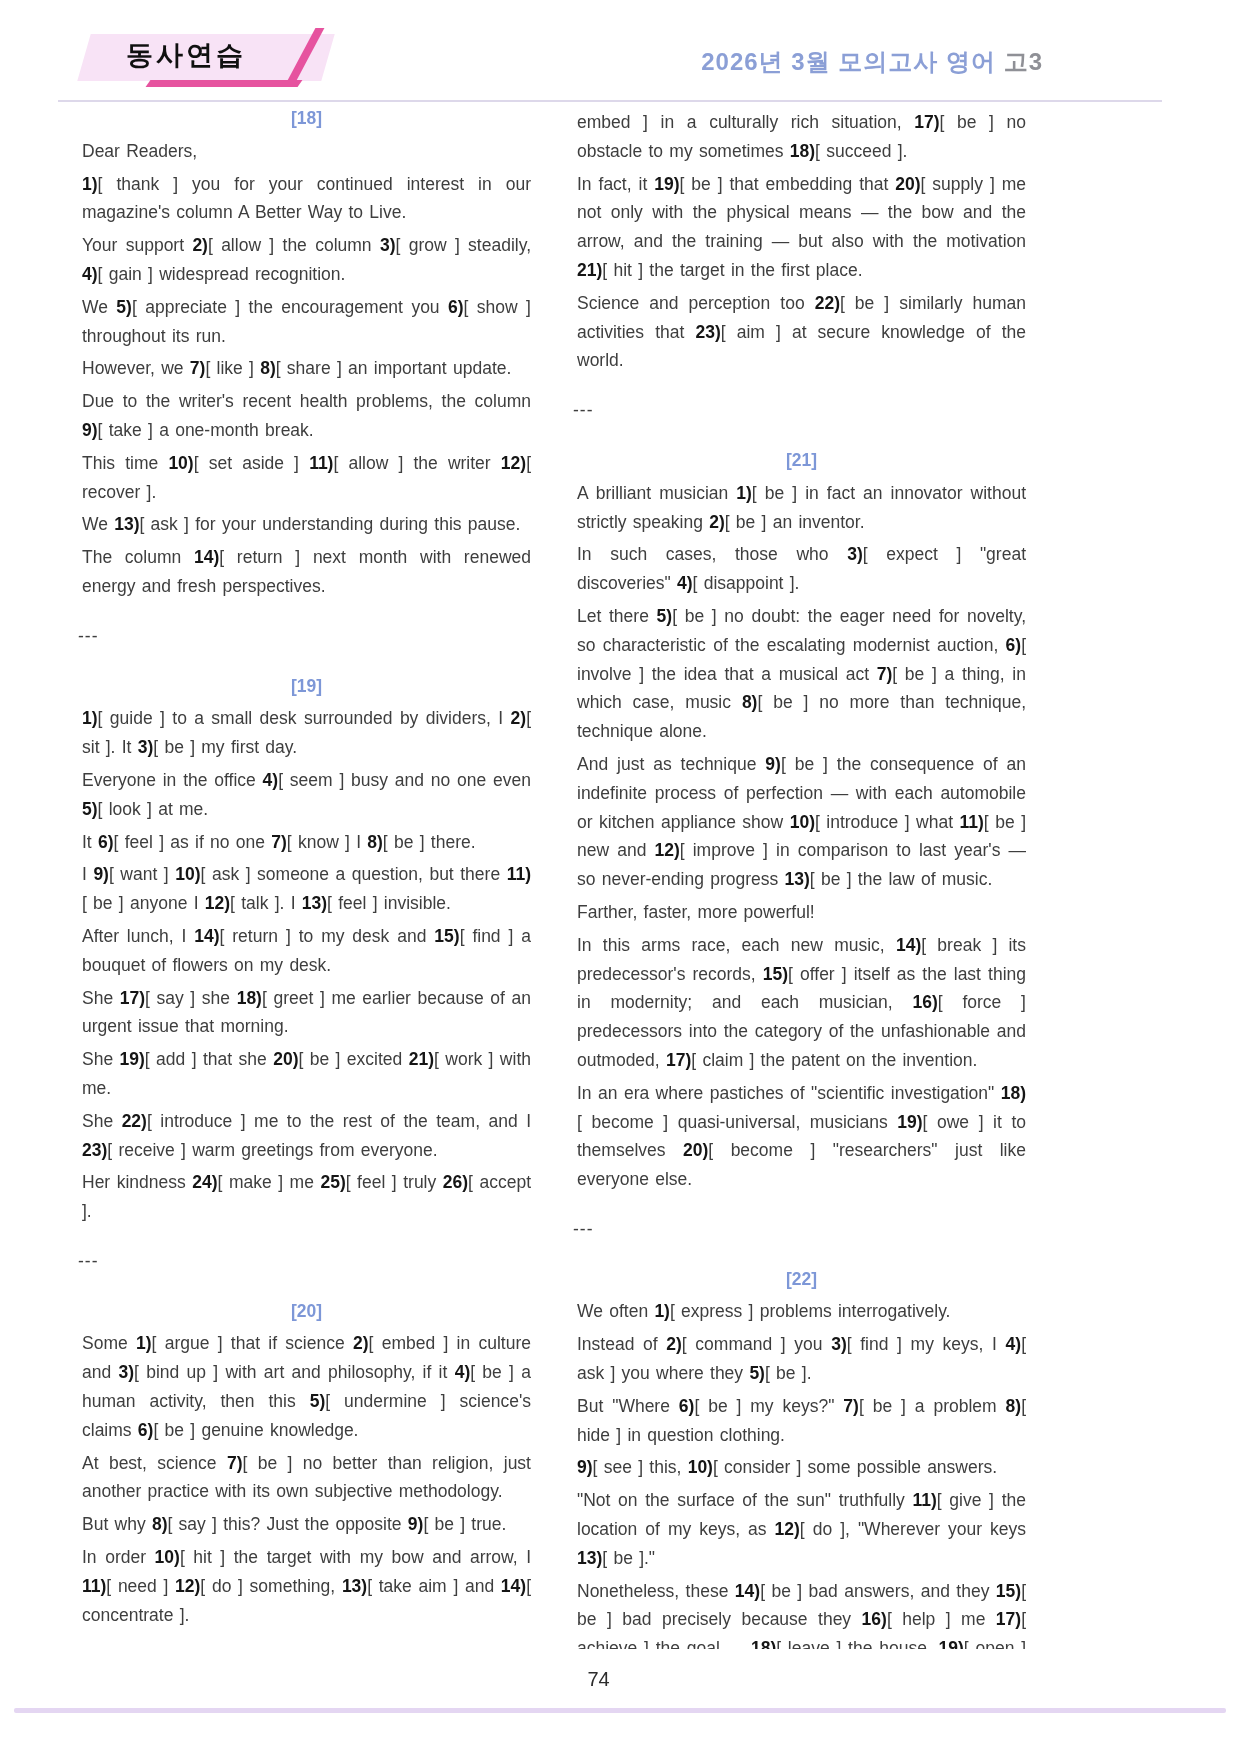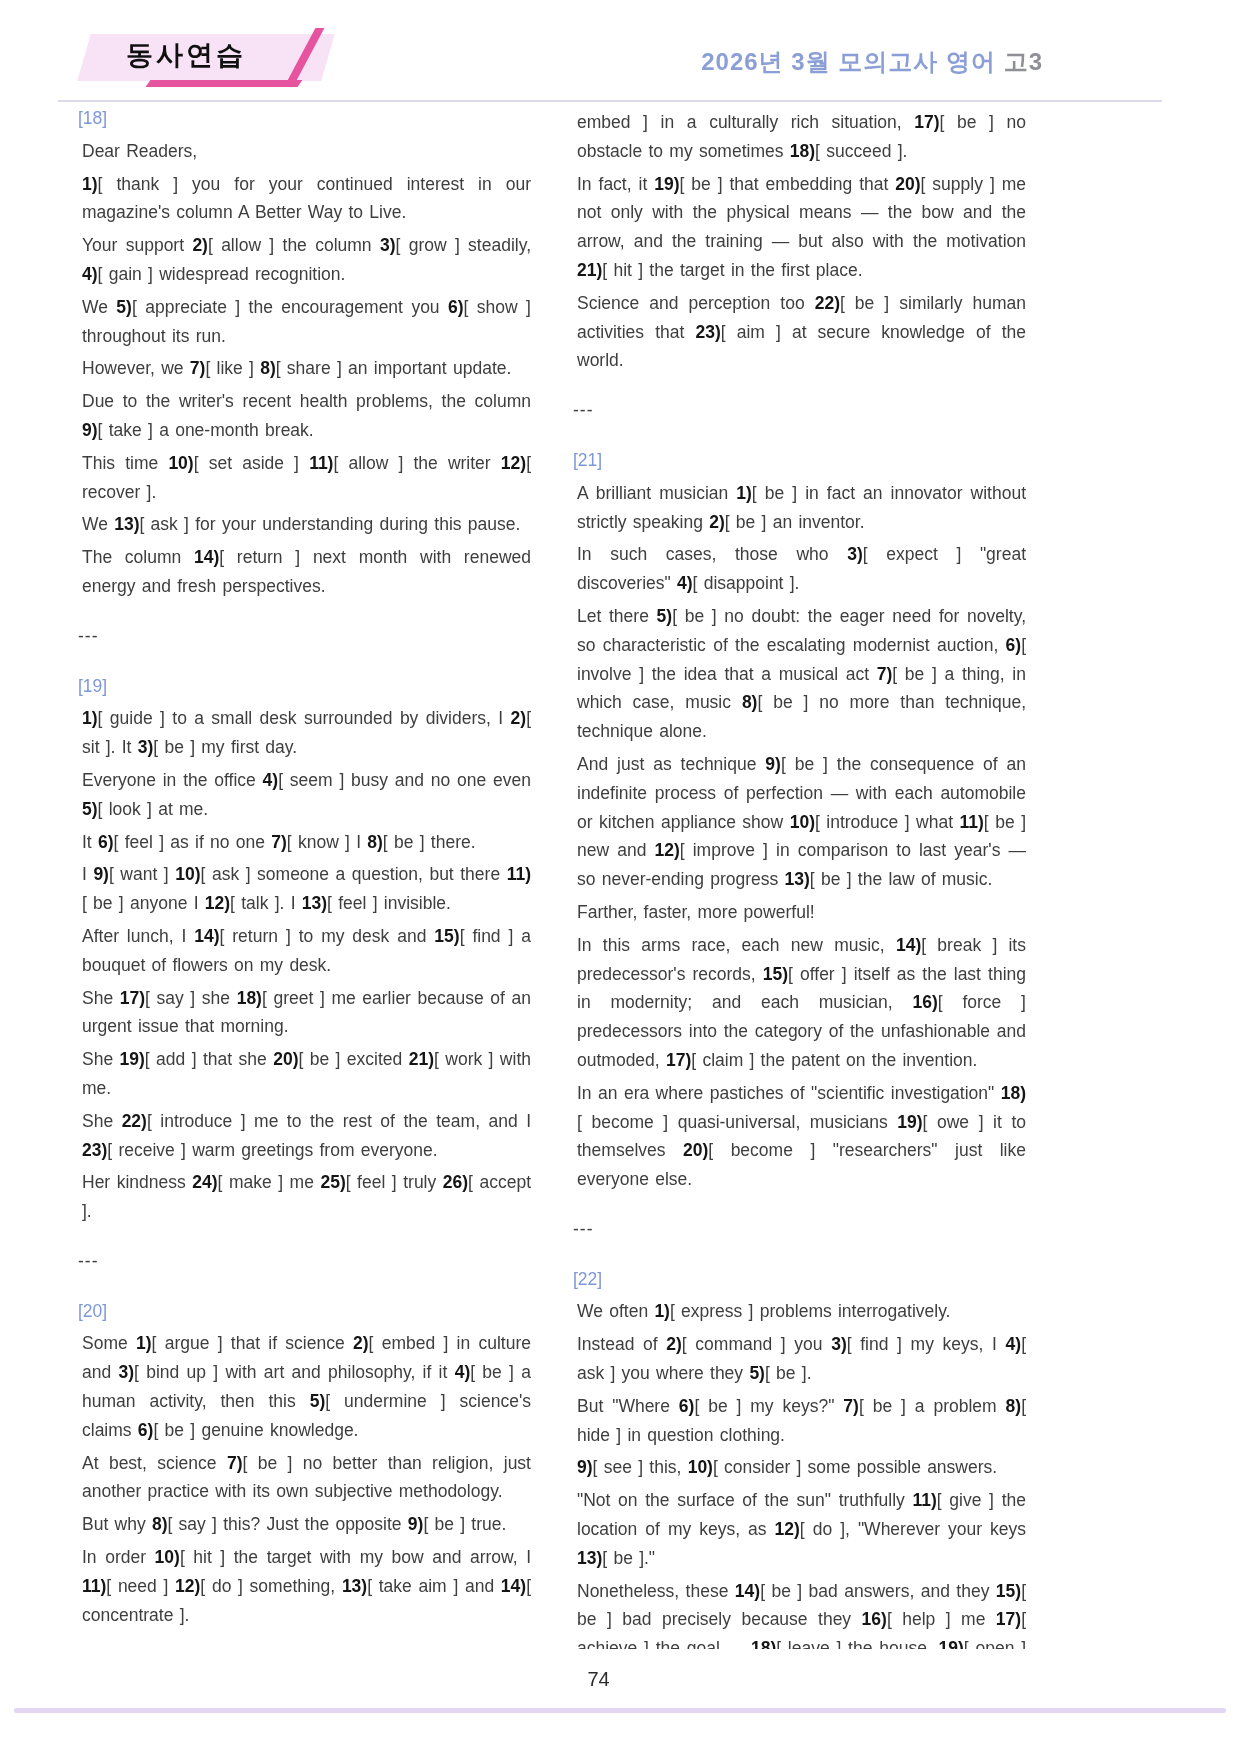--- a/index.html
+++ b/index.html
@@ -42,21 +42,21 @@
   
   .content {
     position:absolute; left:78px; top:104px; width:952px; height:1545px;
     display:flex; gap:38px;
   }
   .column {
     width:457px; height:1545px; overflow:hidden;
     font-size:17.5px; line-height:28.8px; text-align:justify;
     color:var(--body-text,#3e3e3e); word-spacing:0.08em;
   }
-  .sec-label { font-weight:normal; color:var(--section-label-blue,#7d97d7); text-align:left; }
+  .sec-label { font-weight:bold; color:var(--section-label-blue,#7d97d7); text-align:center; }
   .para { margin:4px; }
   .para b, .column b { font-weight:bold; color:var(--bold-text,#151515); }
   .separator { margin:21px 0; text-align:left; letter-spacing:1px; }
 
   
   .page-number {
     position:absolute; left:0; top:1668px; width:1197px;
     text-align:center; font-size:20px; color:#2c2c2c;
   }
   .footer-rule {

